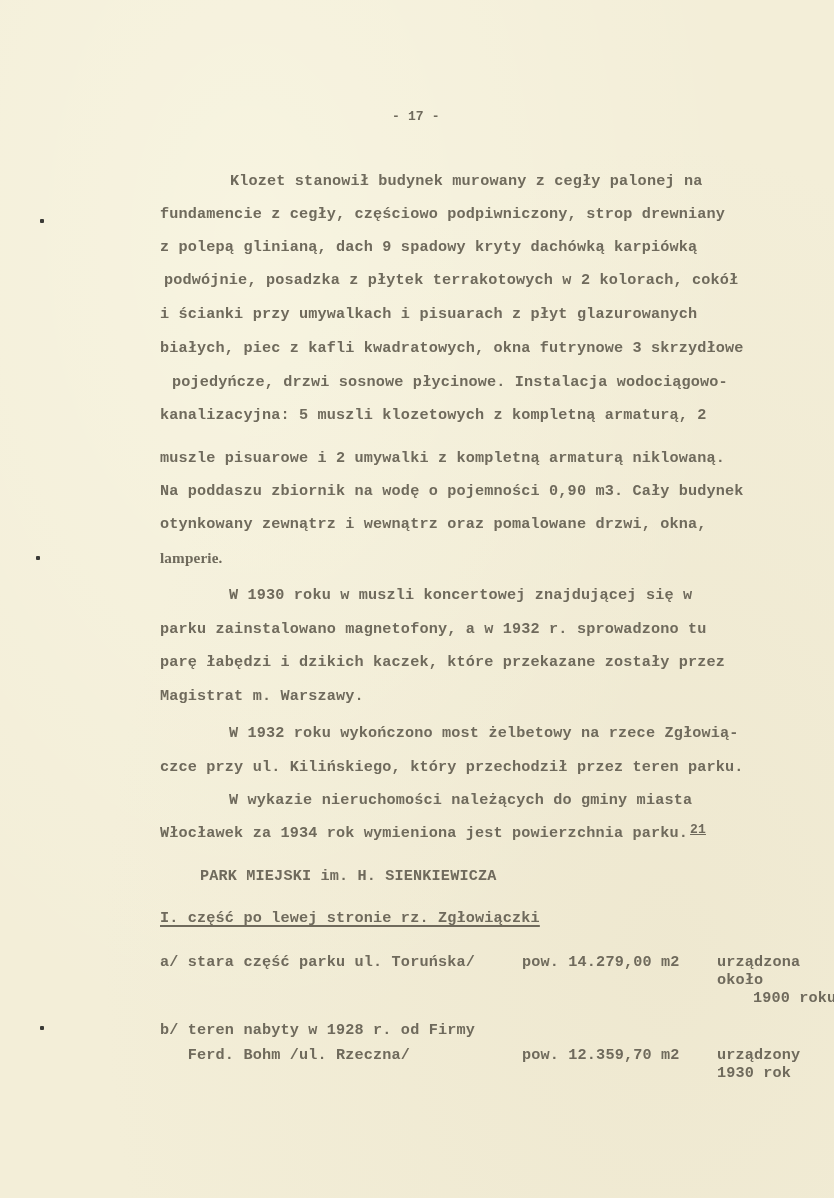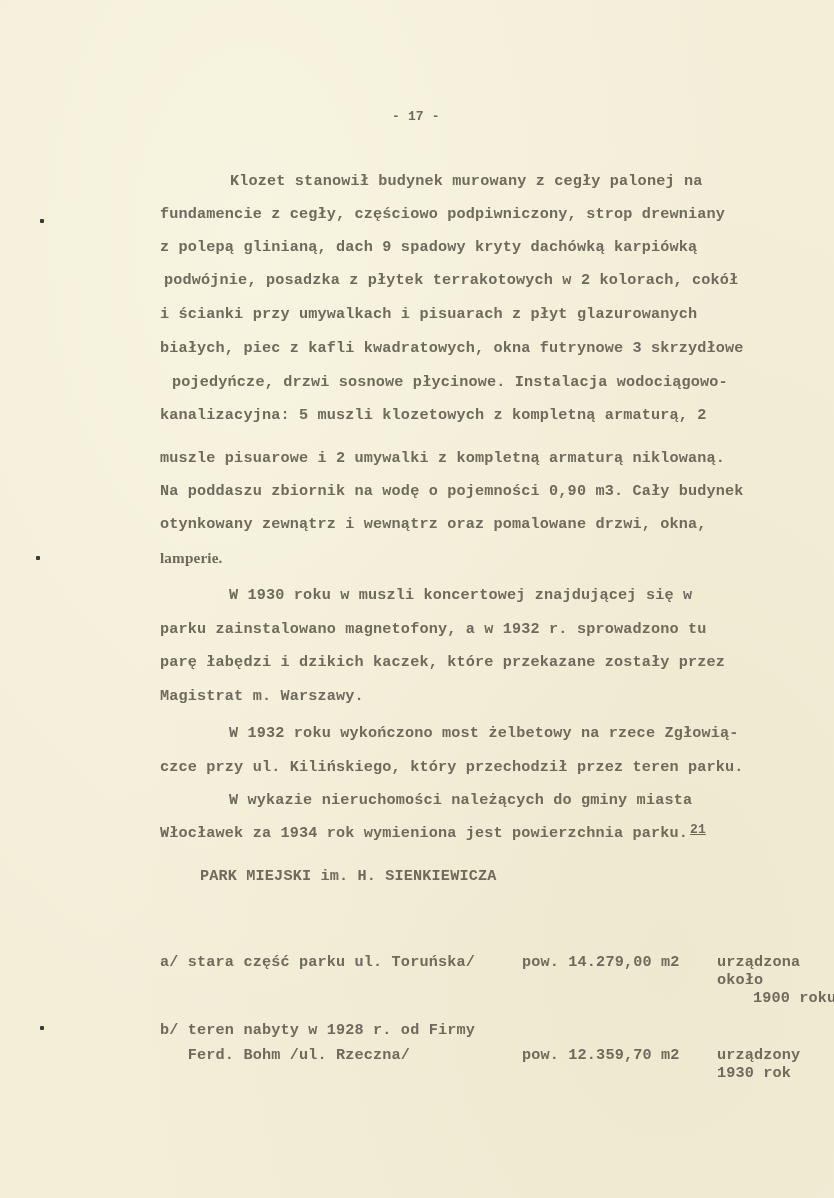--- a/index.html
+++ b/index.html
@@ -69,20 +69,21 @@
     <div class="line" style="left:229px; top:723px;">W 1932 roku wykończono most żelbetowy na rzece Zgłowią-</div>
     <div class="line" style="left:160px; top:757px;">czce przy ul. Kilińskiego, który przechodził przez teren parku.</div>
   </div>
 
   <div>
     <div class="line" style="left:229px; top:790px;">W wykazie nieruchomości należących do gminy miasta</div>
     <div class="line" style="left:160px; top:823px;"><span>Włocławek za 1934 rok wymieniona jest powierzchnia parku.</span><sup class="fn">21</sup></div>
   </div>
 
   <div class="line" style="left:160px; top:866px;margin-left:40px;">PARK MIEJSKI im. H. SIENKIEWICZA</div>
+  <div class="line underlined" style="left:160px; top:908px;">I. część po lewej stronie rz. Zgłowiączki</div>
 
   <div>
     <div class="line" style="left:160px; top:952px;">a/ stara część parku ul. Toruńska/</div>
     <div class="line" style="left:522px; top:952px;">pow. 14.279,00 m2</div>
     <div class="line" style="left:717px; top:952px;">urządzona</div>
     <div class="line" style="left:717px; top:970px;">około</div>
     <div class="line" style="left:753px; top:988px;">1900 roku</div>
   </div>
 
   <div>

